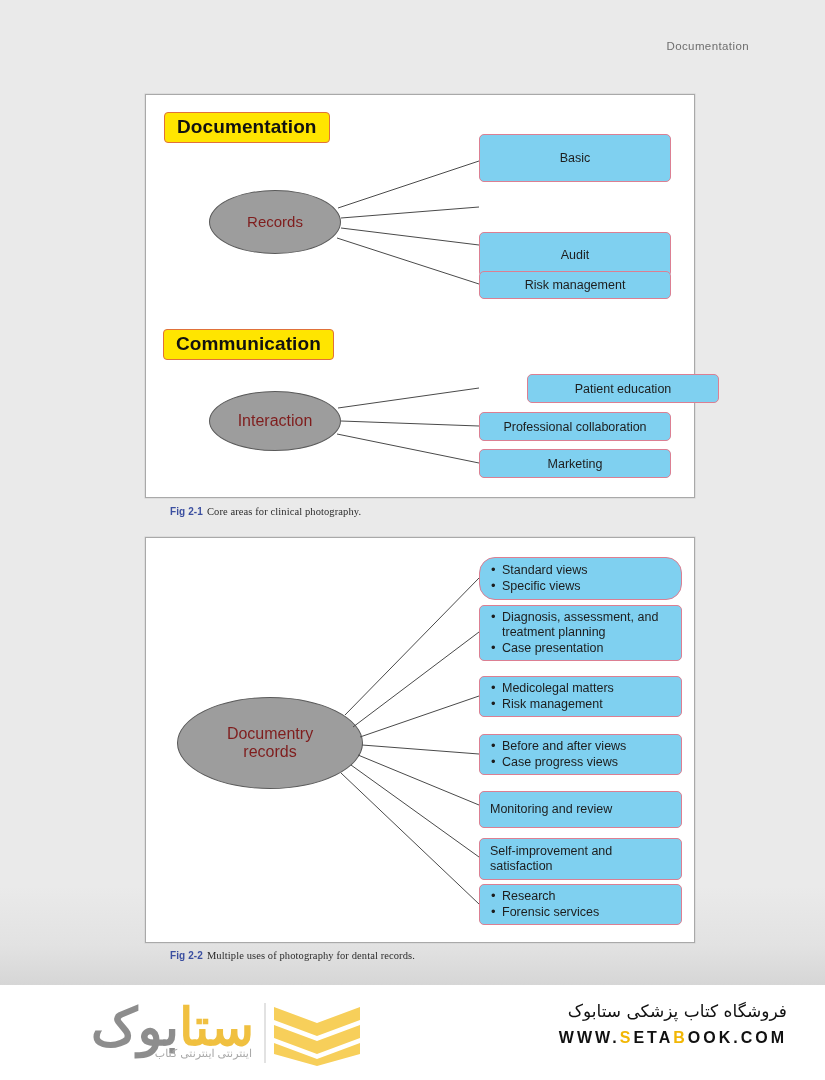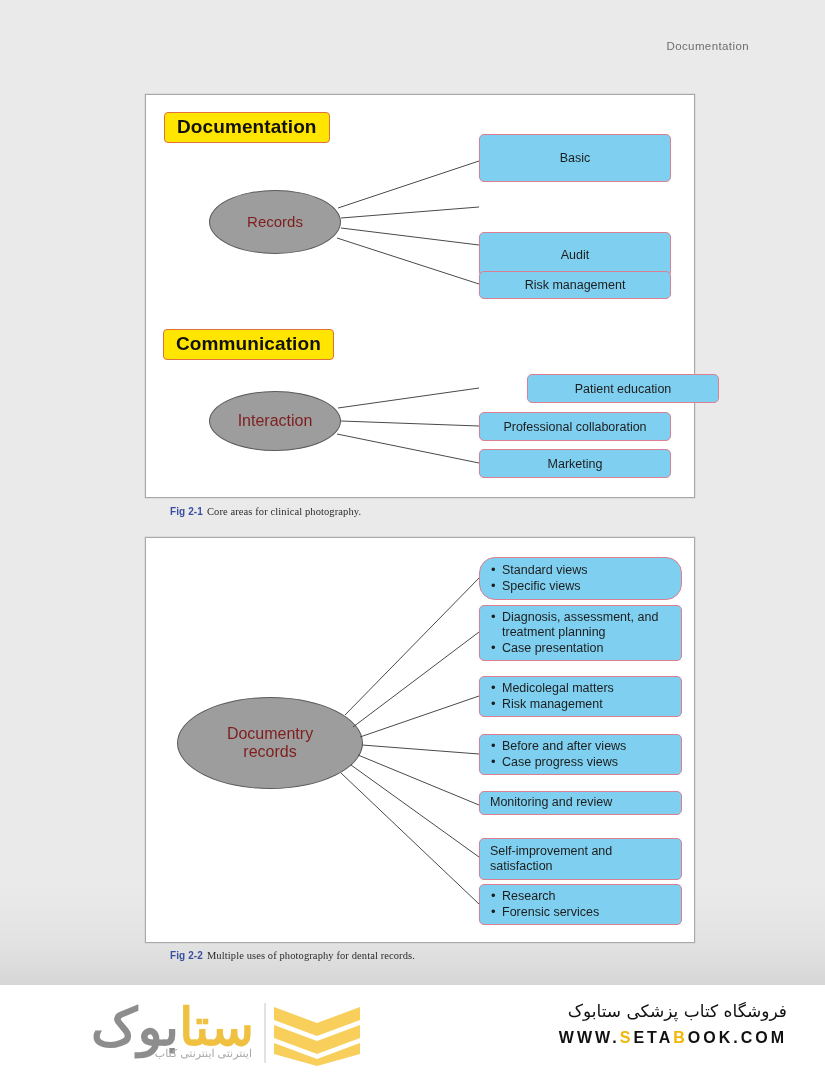--- a/index.html
+++ b/index.html
@@ -90,21 +90,21 @@
   #box-risk       { left: 479px; top: 271px; width: 192px; height: 28px; }
   #box-patientedu { left: 479px; top: 374px; width: 192px; height: 29px; margin-left: 48px; }
   #box-profcollab { left: 479px; top: 412px; width: 192px; height: 29px; }
   #box-marketing  { left: 479px; top: 449px; width: 192px; height: 29px; }
 
   
   #box-views      { left: 479px; top: 557px; width: 203px; height: 43px; border-radius: 16px; }
   #box-diagnosis  { left: 479px; top: 605px; width: 203px; height: 56px; }
   #box-medico     { left: 479px; top: 676px; width: 203px; height: 41px; }
   #box-beforeafter{ left: 479px; top: 734px; width: 203px; height: 41px; }
-  #box-monitoring { left: 479px; top: 791px; width: 203px; height: 24px; }
+  #box-monitoring { left: 479px; top: 791px; width: 203px; height: 37px; }
   #box-selfimp    { left: 479px; top: 838px; width: 203px; height: 42px; }
   #box-research   { left: 479px; top: 884px; width: 203px; height: 41px; }
 
   
   .connectors {
     position: absolute; left: 0; top: 0; width: 825px; height: 985px;
     pointer-events: none;
   }
   .connectors line { stroke: #4a4a4a; stroke-width: 1; }
 

